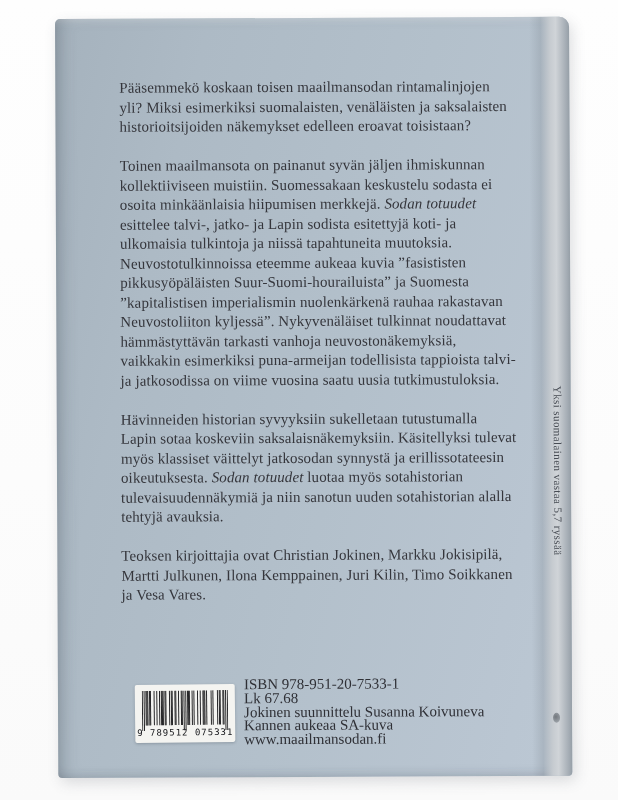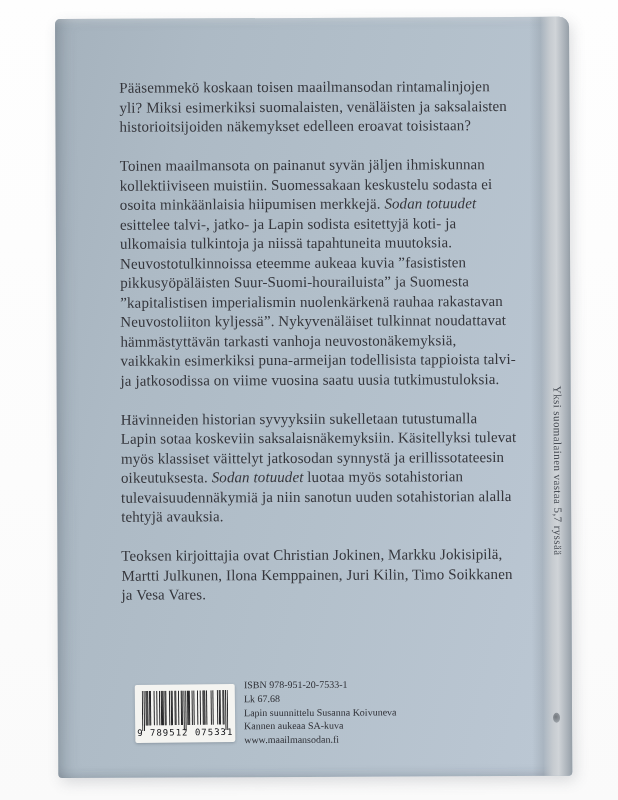--- a/index.html
+++ b/index.html
@@ -28,21 +28,21 @@
   .para em{font-style:italic;}
 
   .barcode-label{position:absolute;left:77px;top:666px;width:100px;height:58px;
     background:#f4f4f1;border-radius:2px;box-shadow:0 1px 3px rgba(40,50,60,.28);
     transform:rotate(-.4deg);}
   .bars{position:absolute;left:7px;top:6px;width:86px;height:40px;fill:#1d1d1f;}
   .barcode-digits{position:absolute;left:0;right:0;top:43px;text-align:center;
     font-family:"DejaVu Sans Mono","Liberation Mono",monospace;
     font-size:9px;letter-spacing:1px;color:#15161a;white-space:pre;}
 
-  .credits{position:absolute;left:186px;top:660px;font-size:10px;line-height:13.8px;color:#2f3036;}
+  .credits{position:absolute;left:186px;top:660px;font-size:15px;line-height:13.8px;color:#2f3036;}
 </style>
 </head>
 <body>
 
 <div class="photo">
   <div class="book">
 
     <div class="blurb">
       <p class="para"><span>Pääsemmekö koskaan toisen maailmansodan rintamalinjojen
 yli? Miksi esimerkiksi suomalaisten, venäläisten ja saksalaisten
@@ -117,21 +117,21 @@
           <rect x="90" y="0" width="1.04" height="38"></rect>
           <rect x="92" y="0" width="1.04" height="44"></rect>
           <rect x="94" y="0" width="1.04" height="44"></rect>
         </svg>
       <div class="barcode-digits">9 789512 075331</div>
     </div>
 
     <div class="credits">
       <div>ISBN 978-951-20-7533-1</div>
       <div>Lk 67.68</div>
-      <div>Lapin suunnittelu Susanna Koivuneva</div>
+      <div>Jokinen suunnittelu Susanna Koivuneva</div>
       <div>Kannen aukeaa SA-kuva</div>
       <div>www.maailmansodan.fi</div>
     </div>
 
     <div class="spine">
       <div class="spine-text">Yksi suomalainen vastaa 5,7 ryssää</div>
       <div class="spine-logo"></div>
     </div>
 
   </div>

